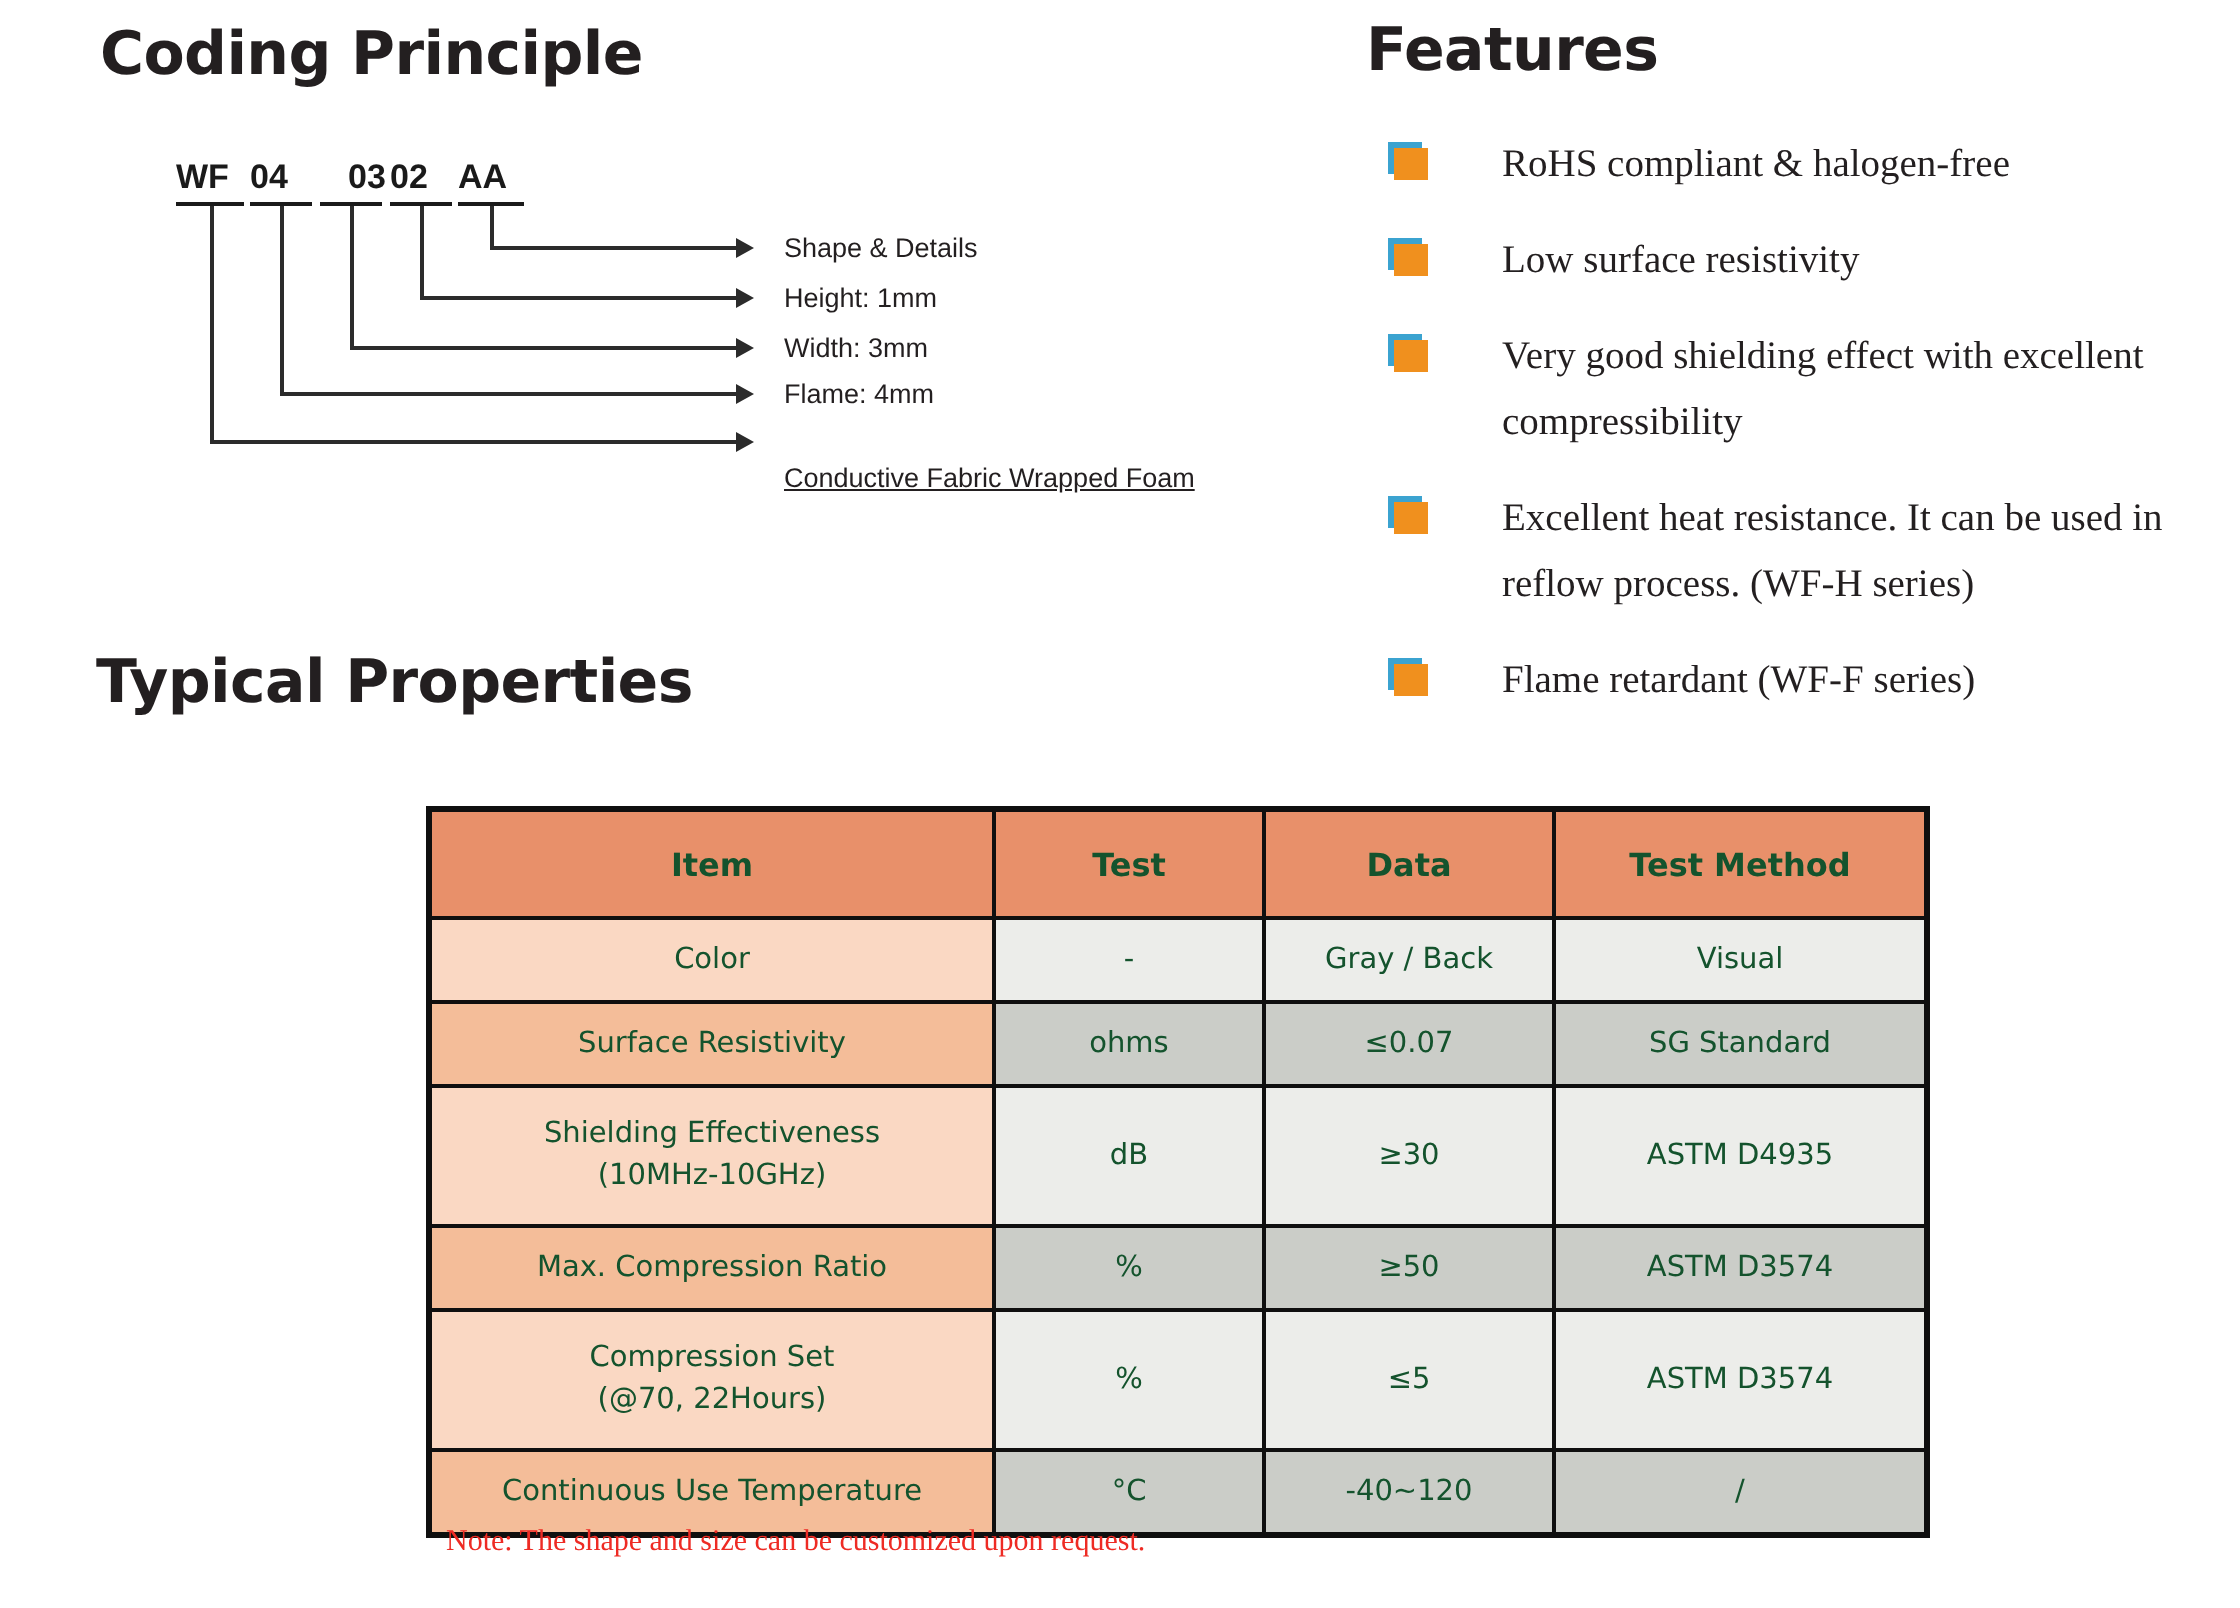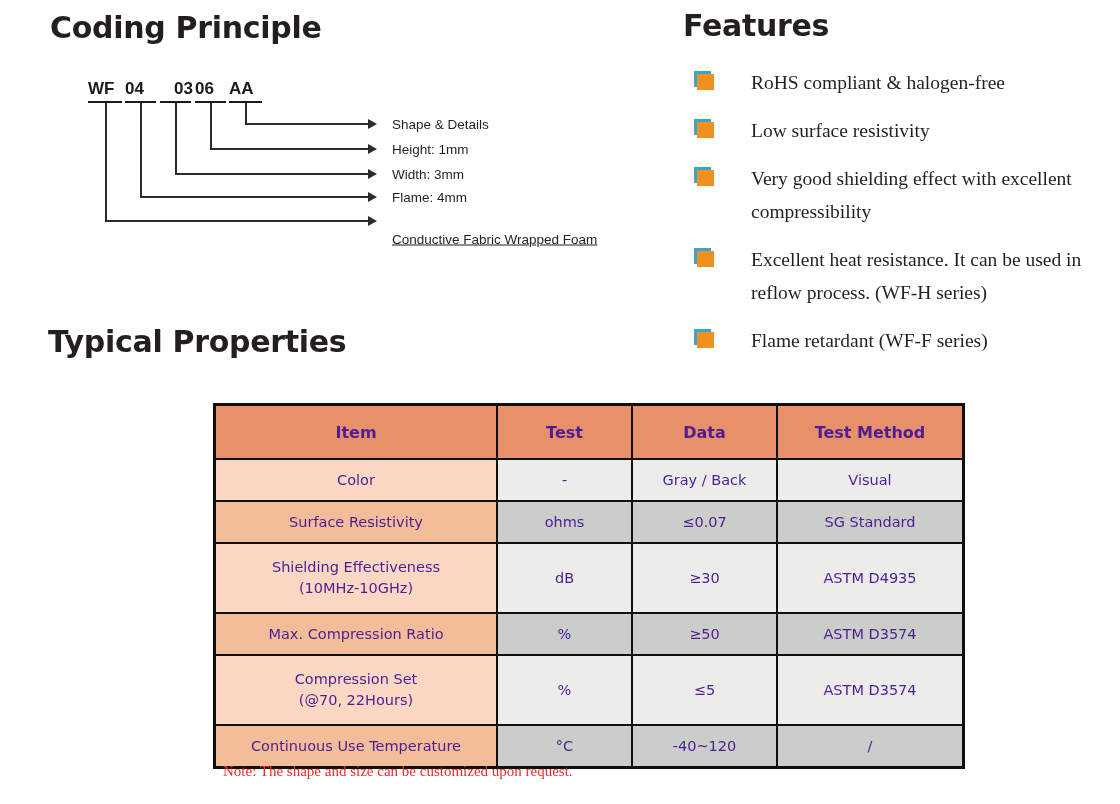--- a/index.html
+++ b/index.html
@@ -135,21 +135,21 @@
     border: 3px solid #0f0f0f;
     table-layout: fixed;
   }
   #properties-table td,
   #properties-table th {
     border: 2px solid #0f0f0f;
     font-family: "DejaVu Sans", sans-serif;
     font-size: 14.5px;
     text-align: center;
     vertical-align: middle;
-    color: #4c1d95;
+    color: #14532d;
     padding: 6px 4px;
     line-height: 21px;
   }
   #properties-table th {
     font-weight: bold;
     font-size: 16px;
     background: #e8906a;
     height: 40px;
   }
   .col-item   { width: 272px; }
@@ -185,21 +185,21 @@
 
 <div class="section-heading" id="heading-typical">Typical Properties</div>
 
 <div id="coding-diagram">
     <div class="code-token" style="left: 88px; width: 34px;">WF</div>
     <div class="code-underline" style="left: 88px; width: 34px;"></div>
     <div class="code-token" style="left: 125px; width: 31px;">04</div>
     <div class="code-underline" style="left: 125px; width: 31px;"></div>
     <div class="code-token" style="left: 160px; width: 31px; margin-left: 14px;">03</div>
     <div class="code-underline" style="left: 160px; width: 31px;"></div>
-    <div class="code-token" style="left: 195px; width: 31px;">06</div>
+    <div class="code-token" style="left: 195px; width: 31px;">02</div>
     <div class="code-underline" style="left: 195px; width: 31px;"></div>
     <div class="code-token" style="left: 229px; width: 33px;">AA</div>
     <div class="code-underline" style="left: 229px; width: 33px;"></div>
     <div class="leader-v" style="left: 245px; top: 43px; height: 21px;"></div>
     <div class="leader-h" style="left: 245px; top: 63px; width: 123px;"></div>
     <div class="leader-arrow" style="left: 368px; top: 59px;"></div>
     <div class="leader-label" style="top: 64px;">Shape &amp; Details</div>
     <div class="leader-v" style="left: 210px; top: 43px; height: 46px;"></div>
     <div class="leader-h" style="left: 210px; top: 88px; width: 158px;"></div>
     <div class="leader-arrow" style="left: 368px; top: 84px;"></div>

